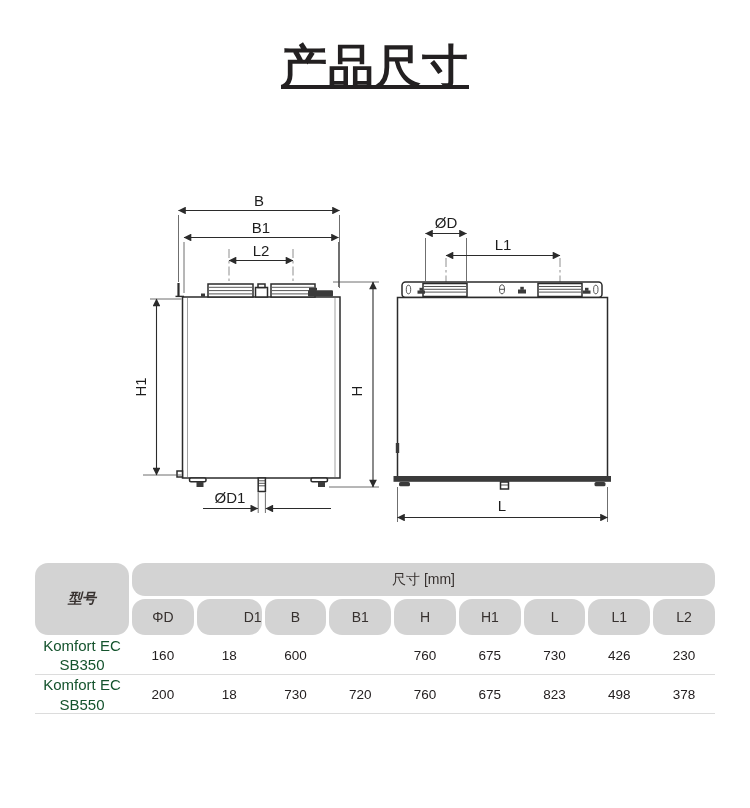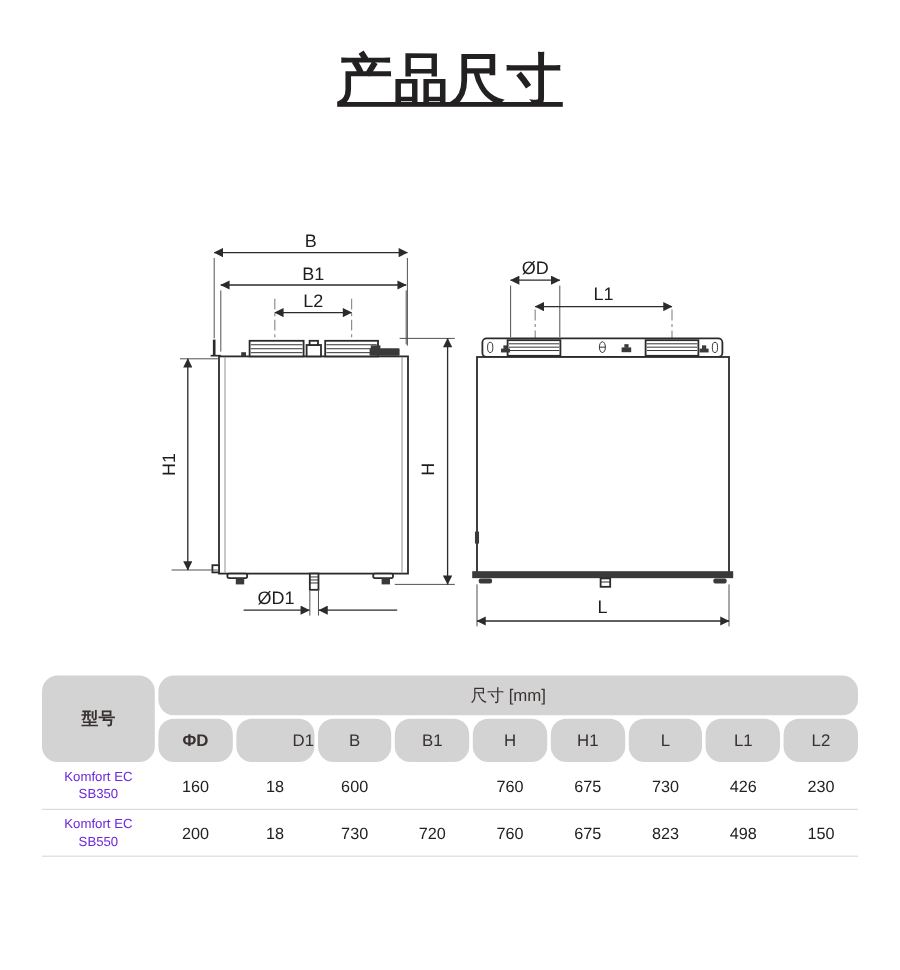--- a/index.html
+++ b/index.html
@@ -26,24 +26,24 @@
   
   .spec-table {
     position:absolute; top:563px; left:35px; width:680px;
     display:grid;
     grid-template-columns:94px repeat(9, 1fr);
     grid-template-rows:33px 3px 36px 40px 39px;
     column-gap:3px;
   }
   .cell { display:flex; align-items:center; justify-content:center;border-radius:13px; }
   .th { background:#d3d3d3; color:#37312f; font-size:14px; }
-  .model-th { font-weight:bold; }
+  .model-th { font-weight:bold;font-style:italic; }
   .col-th { font-size:14px; }
   .val { font-size:13.5px; color:#242021; }
-  .model-cell { font-size:11px; color:#6d28d9; flex-direction:column; line-height:1.3; text-align:left; }
+  .model-cell { font-size:15px; color:#14532d; flex-direction:column; line-height:1.3; text-align:left; }
   .rowline { grid-column:1 / -1; border-bottom:1px solid #dcdcdc; pointer-events:none; }
 </style>
 </head>
 <body>
 
 <div class="page">
 
   <div class="page-title">产品尺寸</div>
 
   <svg class="diagram-svg" width="750" height="340" viewBox="0 0 750 340">
@@ -173,21 +173,21 @@
       <line class="dl" x1="397.5" y1="322.5" x2="607.5" y2="322.5" marker-start="url(#ah)" marker-end="url(#ah)"></line>
       <text class="dim-label" x="502" y="316" text-anchor="middle">L</text>
     </g>
   </svg>
 
   <div class="spec-table">
 
     <div class="cell th model-th" style="grid-row:1/4; grid-column:1;">型号</div>
     <div class="cell th" style="grid-row:1; grid-column:2/11;">尺寸 [mm]</div>
 
-    <div class="cell th col-th" style="grid-row:3; grid-column:2;font-weight:bold;">ΦD</div>
+    <div class="cell th col-th" style="grid-row:3; grid-column:2;">ΦD</div>
     <div class="cell th col-th" style="grid-row:3; grid-column:3;padding-left:47px;">D1</div>
     <div class="cell th col-th" style="grid-row:3; grid-column:4;">B</div>
     <div class="cell th col-th" style="grid-row:3; grid-column:5;">B1</div>
     <div class="cell th col-th" style="grid-row:3; grid-column:6;">H</div>
     <div class="cell th col-th" style="grid-row:3; grid-column:7;">H1</div>
     <div class="cell th col-th" style="grid-row:3; grid-column:8;">L</div>
     <div class="cell th col-th" style="grid-row:3; grid-column:9;">L1</div>
     <div class="cell th col-th" style="grid-row:3; grid-column:10;">L2</div>
 
     <div class="rowline" style="grid-row:4;"></div>
@@ -211,16 +211,16 @@
       <div>SB550</div>
     </div>
     <div class="cell val" style="grid-row:5; grid-column:2;">200</div>
     <div class="cell val" style="grid-row:5; grid-column:3;">18</div>
     <div class="cell val" style="grid-row:5; grid-column:4;">730</div>
     <div class="cell val" style="grid-row:5; grid-column:5;text-align:right;">720</div>
     <div class="cell val" style="grid-row:5; grid-column:6;">760</div>
     <div class="cell val" style="grid-row:5; grid-column:7;">675</div>
     <div class="cell val" style="grid-row:5; grid-column:8;">823</div>
     <div class="cell val" style="grid-row:5; grid-column:9;">498</div>
-    <div class="cell val" style="grid-row:5; grid-column:10;">150</div>
+    <div class="cell val" style="grid-row:5; grid-column:10;">378</div>
   </div>
 
 </div>
 
 </body></html>

